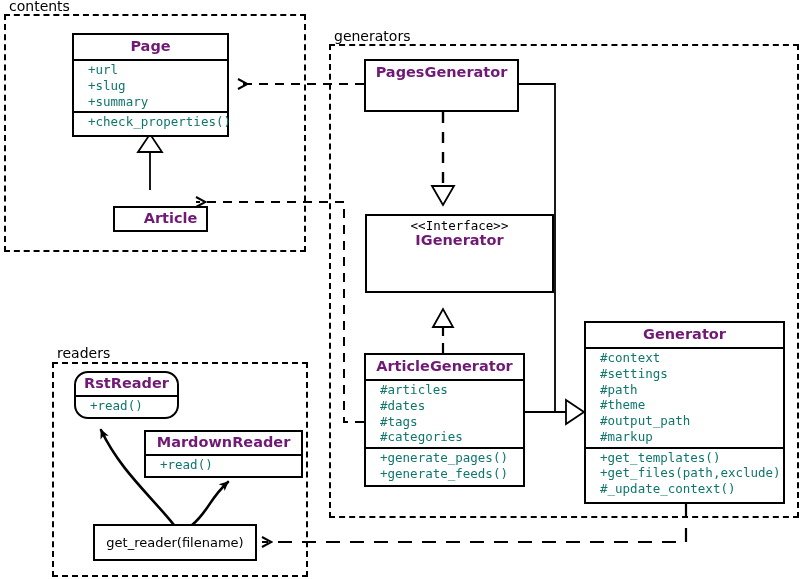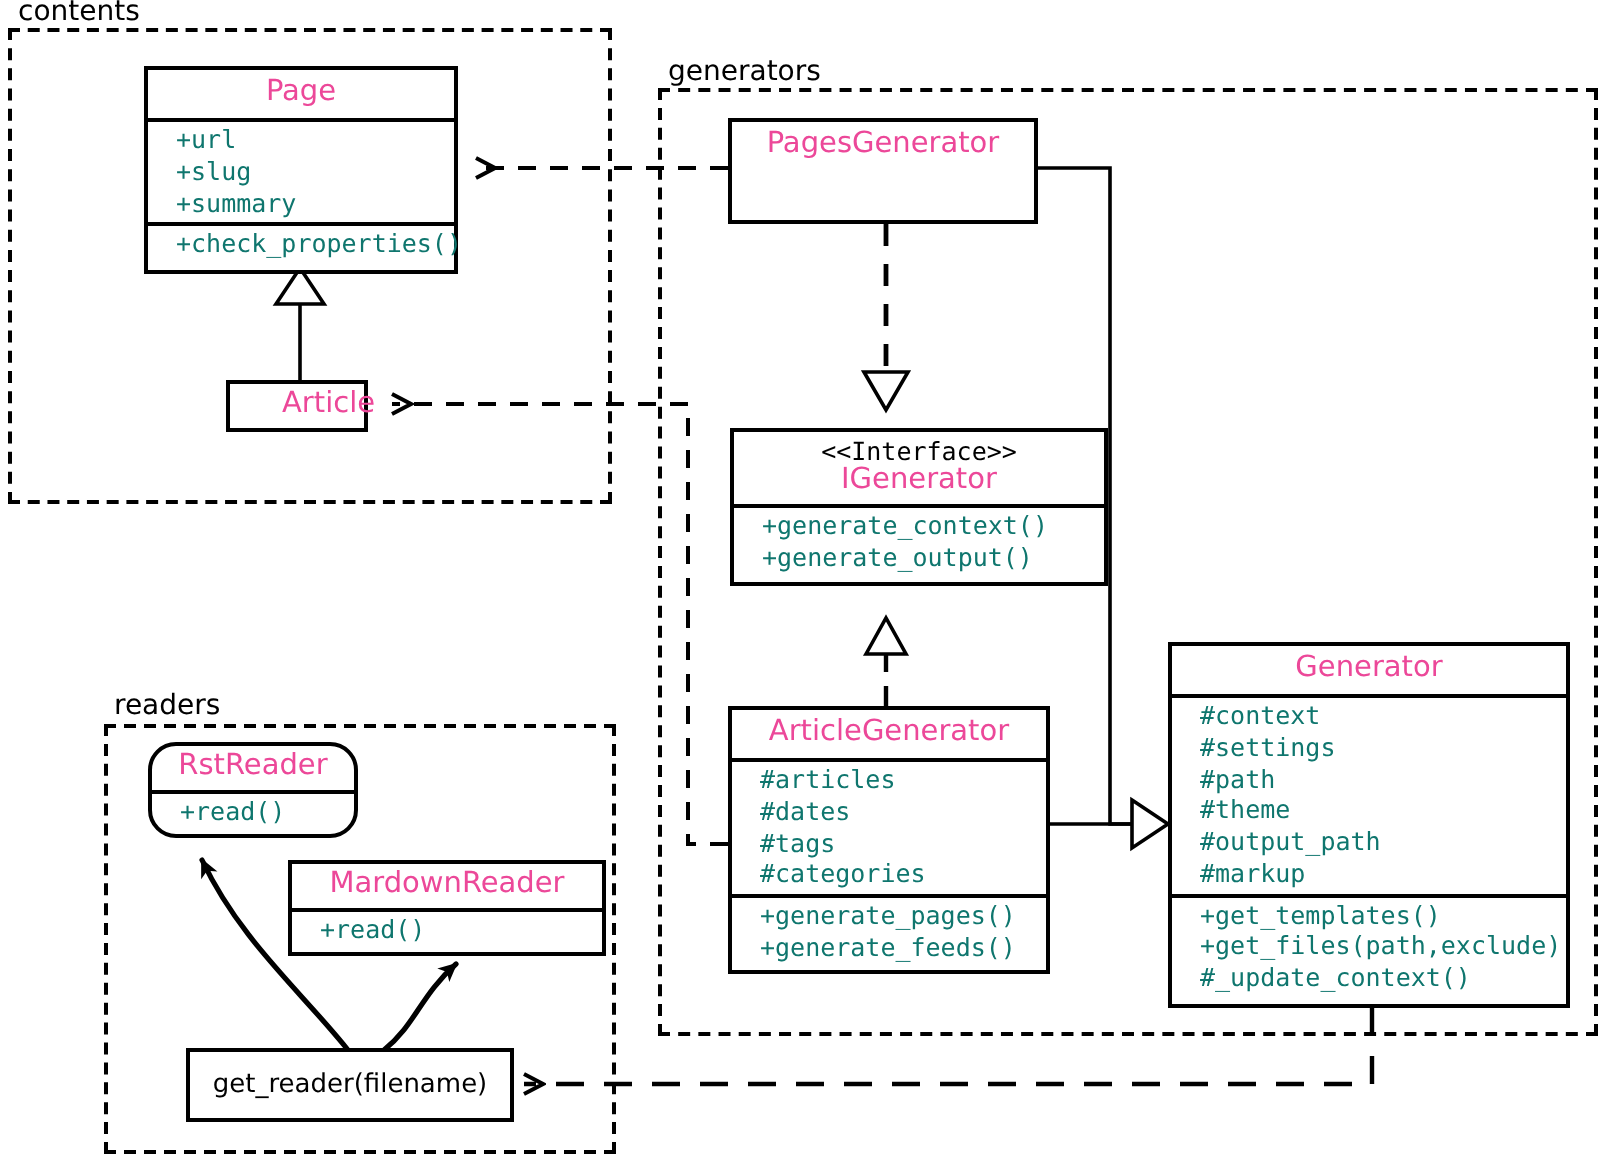--- a/index.html
+++ b/index.html
@@ -44,24 +44,24 @@
 
   
   .cls {
     position: absolute;
     border: 2px solid #000;
     background: #ffffff;
     box-sizing: border-box;
   }
   .cls-name {
     font-family: "DejaVu Sans", sans-serif;
-    font-weight: normal;
+    font-weight: bold;
     font-size: 14.5px;
     text-align: center;
-    color: #ec4899;
+    color: #701a75;
     padding: 4px 6px 5px 6px;
     line-height: 1.05;
     white-space: nowrap;
   }
   .cls-stereo {
     font-family: "DejaVu Sans Mono", monospace;
     font-weight: normal;
     font-size: 12.5px;
     text-align: center;
     color: #000;
@@ -178,35 +178,31 @@
     <div class="cls-sec">
       <div>+url</div>
       <div>+slug</div>
       <div>+summary</div>
     </div>
     <div class="cls-sec">
       <div>+check_properties()</div>
     </div>
   </div>
 
-  <div class="cls" style="left:113px; top:190px; width:71px; height:26px;padding-left:20px;">
+  <div class="cls" style="left:113px; top:206px; width:95px; height:26px;padding-left:20px;">
     <div class="cls-name" style="padding:3px 6px;">Article</div>
   </div>
 
   <div class="cls" style="left:364px; top:59px; width:155px; height:53px;">
     <div class="cls-name">PagesGenerator</div>
   </div>
 
   <div class="cls" style="left:365px; top:214px; width:189px; height:79px;">
     <div class="cls-stereo">&lt;&lt;Interface&gt;&gt;</div>
     <div class="cls-name" style="padding:0 6px 4px 6px;">IGenerator</div>
-    <div class="cls-sec">
-      <div>+generate_context()</div>
-      <div>+generate_output()</div>
-    </div>
   </div>
 
   <div class="cls" style="left:364px; top:353px; width:161px; height:134px;">
     <div class="cls-name">ArticleGenerator</div>
     <div class="cls-sec">
       <div>#articles</div>
       <div>#dates</div>
       <div>#tags</div>
       <div>#categories</div>
     </div>

